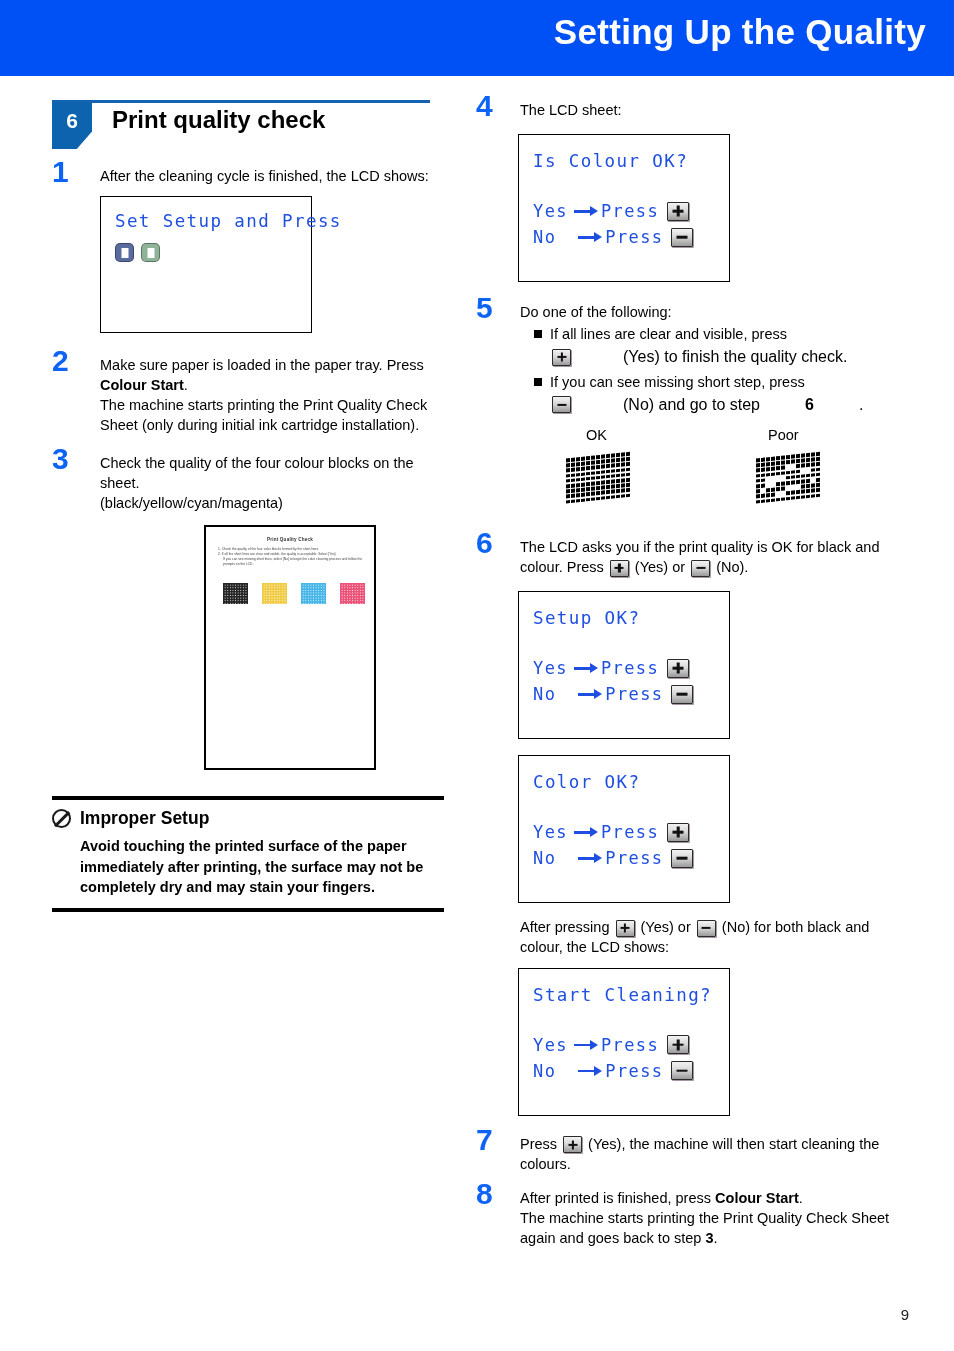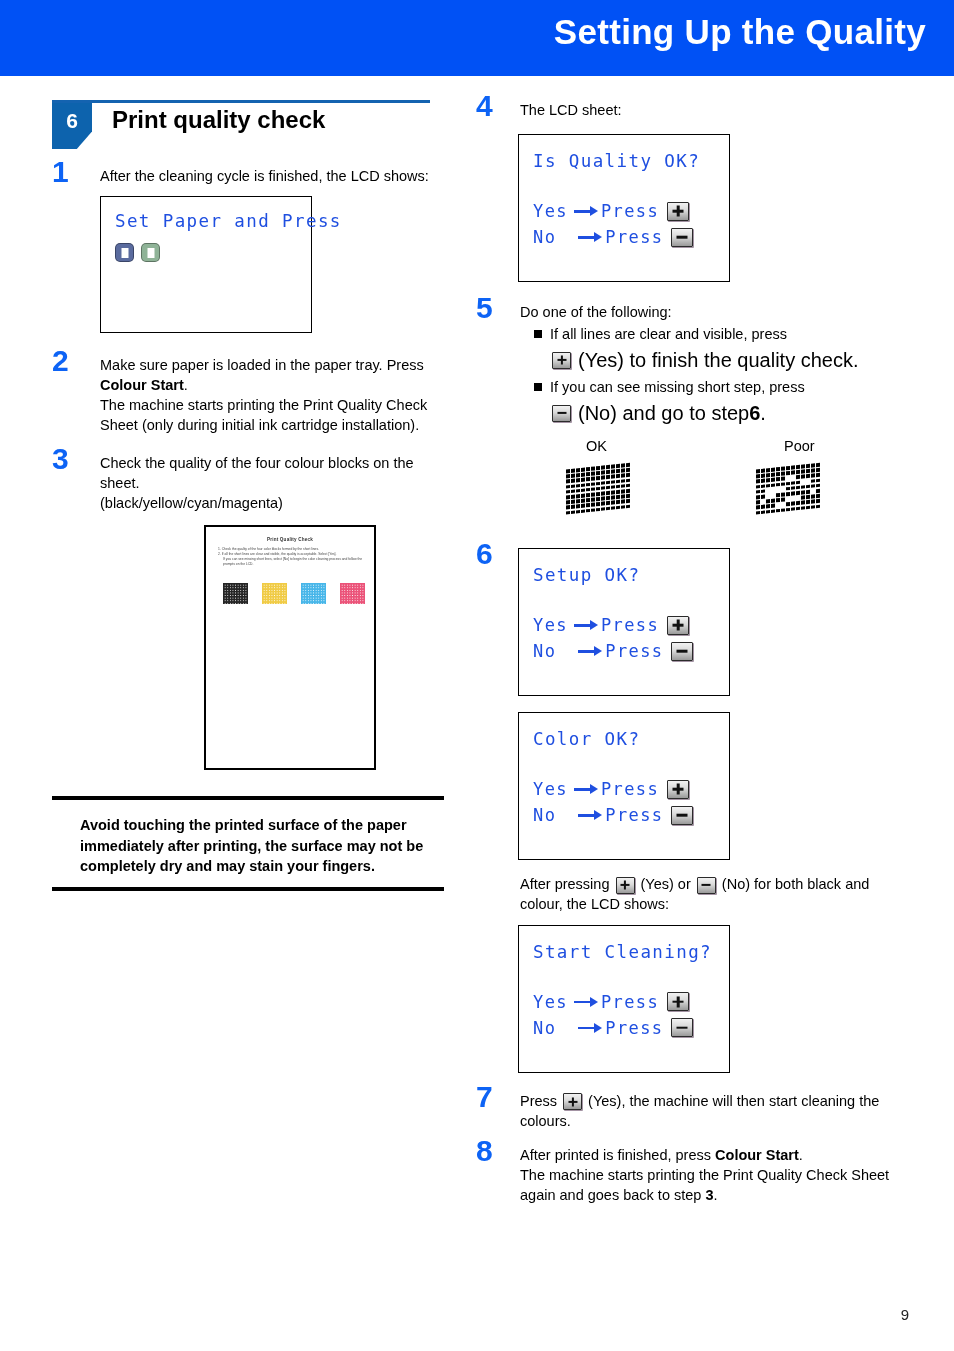--- a/index.html
+++ b/index.html
@@ -218,28 +218,28 @@
     line-height: 1.42;
   }
 
   
   .bullets { margin: 2px 0 0 14px; }
   .bullet-row { display: flex; align-items: flex-start; gap: 8px; margin-top: 2px; }
   .sq {
     width: 8px; height: 8px; background: #000; flex: none; margin-top: 6px;
   }
   .bullet-text { font-size: 14.5px; line-height: 1.38; }
-  .sub-line { margin: 1px 0 0 16px; font-size: 20px; line-height: 1.5; }
+  .sub-line { margin: 1px 0 0 16px; font-size: 16px; line-height: 1.5; gap: 45px; }
   .sub-line b { font-weight: bold; }
 
   
   .samples { margin: 10px 0 0 36px; position: relative; height: 96px; }
   .sample-label { font-size: 14.5px; position: absolute; top: 0; }
   .lbl-ok   { left: 30px; }
-  .lbl-poor { left: 228px; text-align: right; }
+  .lbl-poor { left: 212px; text-align: right; }
   .dotgrid {
     position: absolute; top: 28px;
     width: 66px; height: 48px;
     transform: skewY(-6deg);
   }
   .dotgrid.ok   { left: 10px; }
   .dotgrid.poor { left: 200px; }
   .dotgrid span {
     position: absolute; width: 3.6px; height: 3.6px; background: #000;
   }
@@ -265,21 +265,21 @@
     <div class="section-rule"></div>
     <div class="section-badge">6</div>
     <div class="section-title">Print quality check</div>
   </div>
 
   <div class="step">
     <div class="step-num">1</div>
     <div class="step-body">After the cleaning cycle is finished, the LCD shows:</div>
 
     <div class="lcd lcd-setpaper" style="margin-top:10px;">
-      <div class="lcd-line lcd-title">Set Paper and Press</div>
+      <div class="lcd-line lcd-title">Set Setup and Press</div>
       <div class="btn-icons">
         <span class="btn-ico mono"></span>
         <span class="btn-ico colour"></span>
       </div>
     </div>
   </div>
 
   <div class="step" style="margin-top:22px;">
     <div class="step-num">2</div>
     <div class="step-body">
@@ -307,35 +307,39 @@
           <span class="blk c"></span>
           <span class="blk m"></span>
         </div>
       </div>
     </div>
   </div>
 
   <div class="notice">
     <div class="notice-rule-top"></div>
     <div class="notice-inner">
+      <div class="notice-head">
+        <span class="no-icon"></span>
+        <span class="notice-title">Improper Setup</span>
+      </div>
       <div class="notice-body">Avoid touching the printed surface of the paper immediately after printing, the surface may not be completely dry and may stain your fingers.</div>
     </div>
     <div class="notice-rule-bottom"></div>
   </div>
 </div>
 
 <div class="col-right">
 
   <div class="step">
     <div class="step-num right-col">4</div>
     <div class="step-body">The LCD sheet:</div>
   </div>
 
   <div class="lcd lcd-dialog lcd-box-4">
-    <div class="lcd-line lcd-title">Is Quality OK?</div>
+    <div class="lcd-line lcd-title">Is Colour OK?</div>
     <div class="rows">
       <div class="lcd-line">
         <span>Yes</span>
         <span class="lcd-arrow"></span>
         <span>Press</span>
         <span class="key plus"></span>
       </div>
       <div class="lcd-line">
         <span>No</span>
         <span class="lcd-arrow" style="margin-left:22px;"></span>
@@ -591,20 +595,23 @@
           <span style="left: 45px; top: 41.6px;"></span>
           <span style="left: 50px; top: 41.6px;"></span>
           <span style="left: 55px; top: 41.6px;"></span>
           <span style="left: 60px; top: 41.6px;"></span>
         </span>
     </div>
   </div>
 
   <div class="step" style="margin-top:4px;">
     <div class="step-num right-col">6</div>
+    <div class="step-body">
+      <span>The LCD asks you if the print quality is OK for black and colour. Press </span><span class="key plus inline"></span><span> (Yes) or </span><span class="key minus inline"></span><span> (No).</span>
+    </div>
   </div>
 
   <div class="lcd lcd-dialog lcd-box-6">
     <div class="lcd-line lcd-title">Setup OK?</div>
     <div class="rows">
       <div class="lcd-line">
         <span>Yes</span>
         <span class="lcd-arrow"></span>
         <span>Press</span>
         <span class="key plus"></span>

